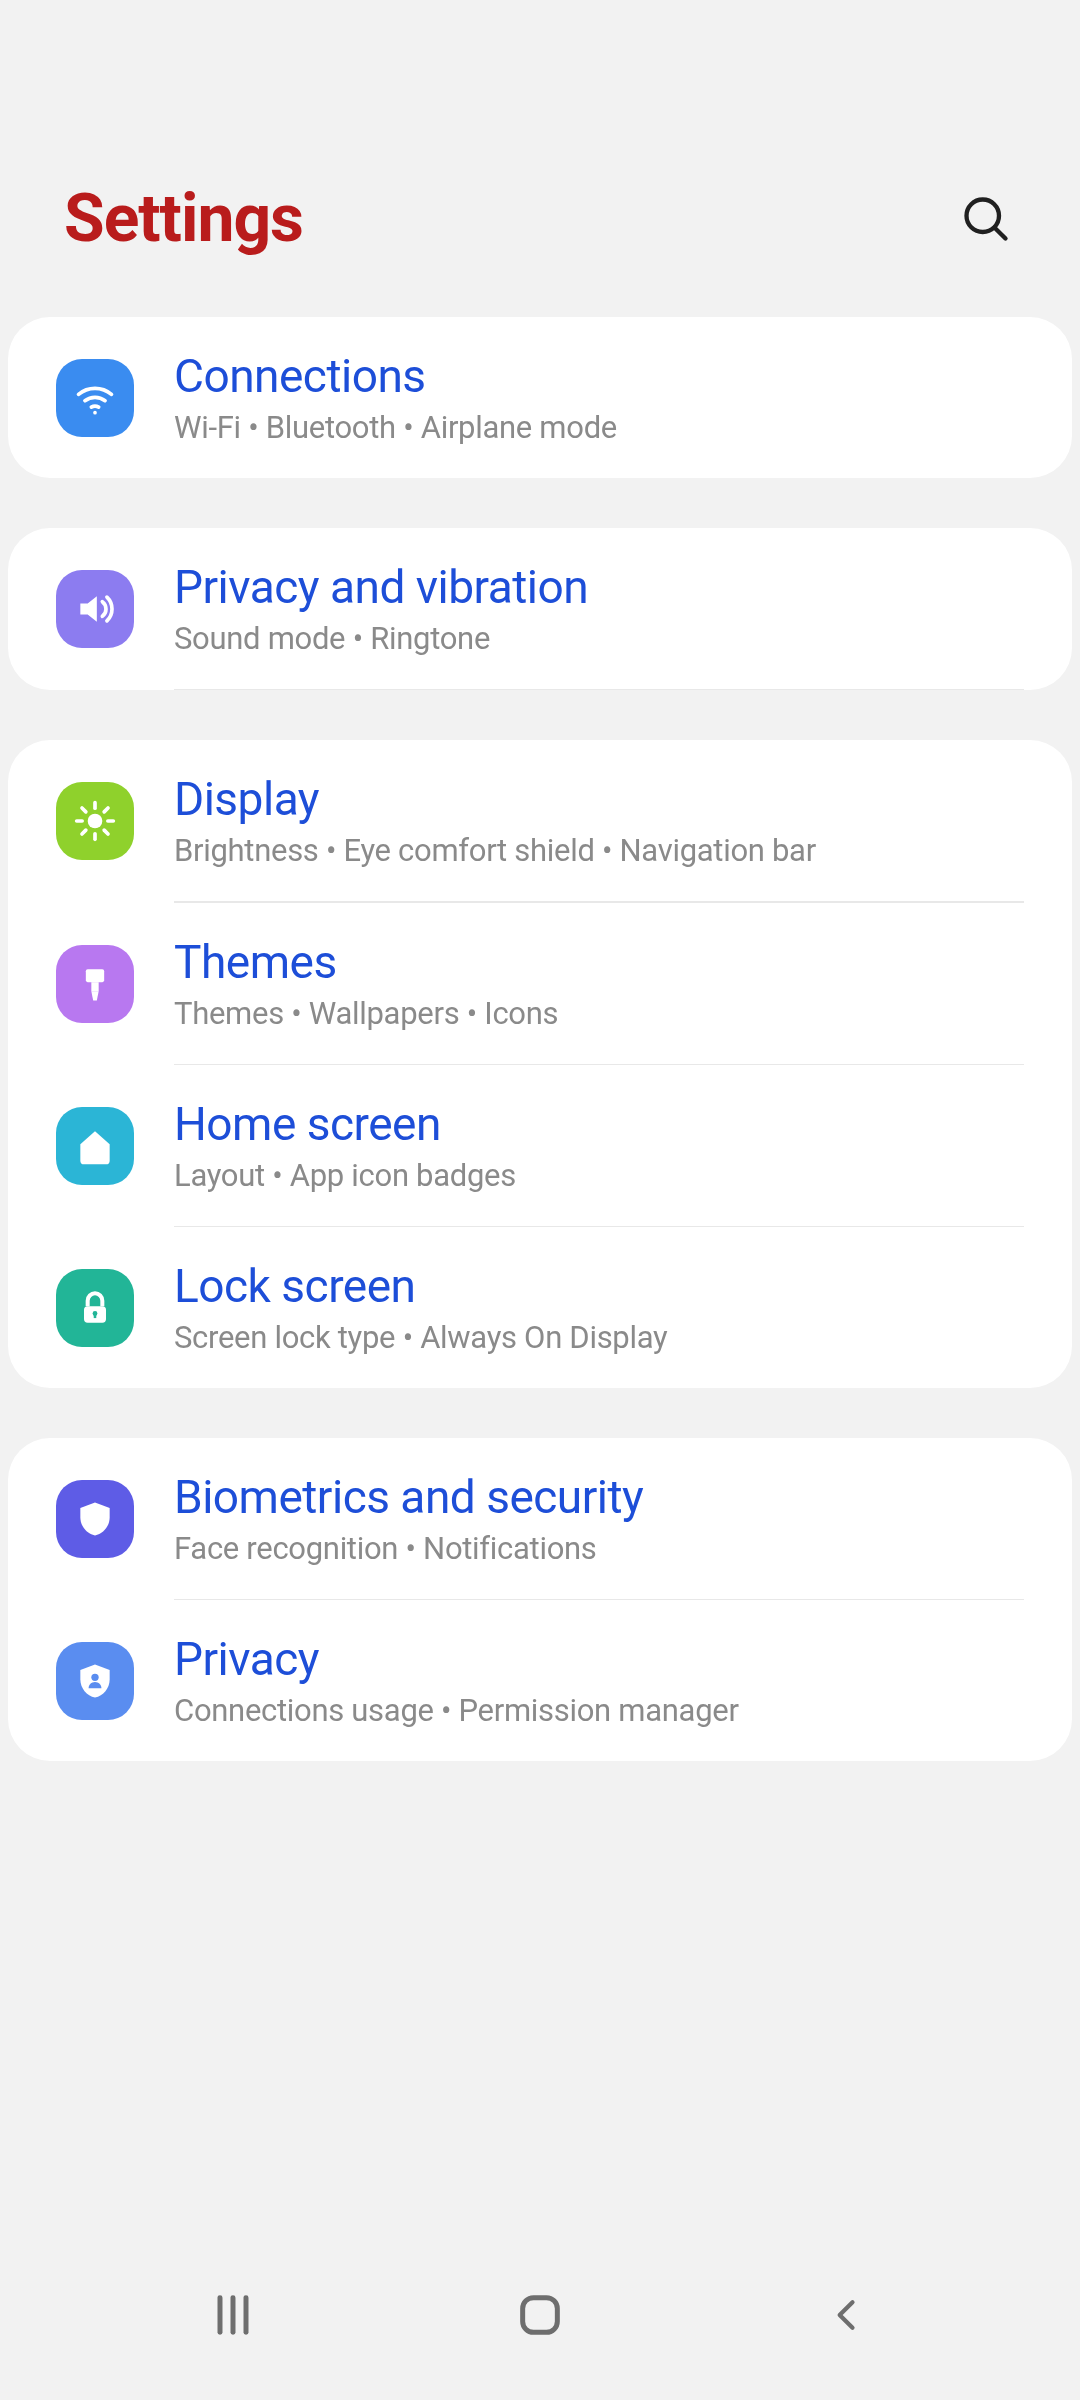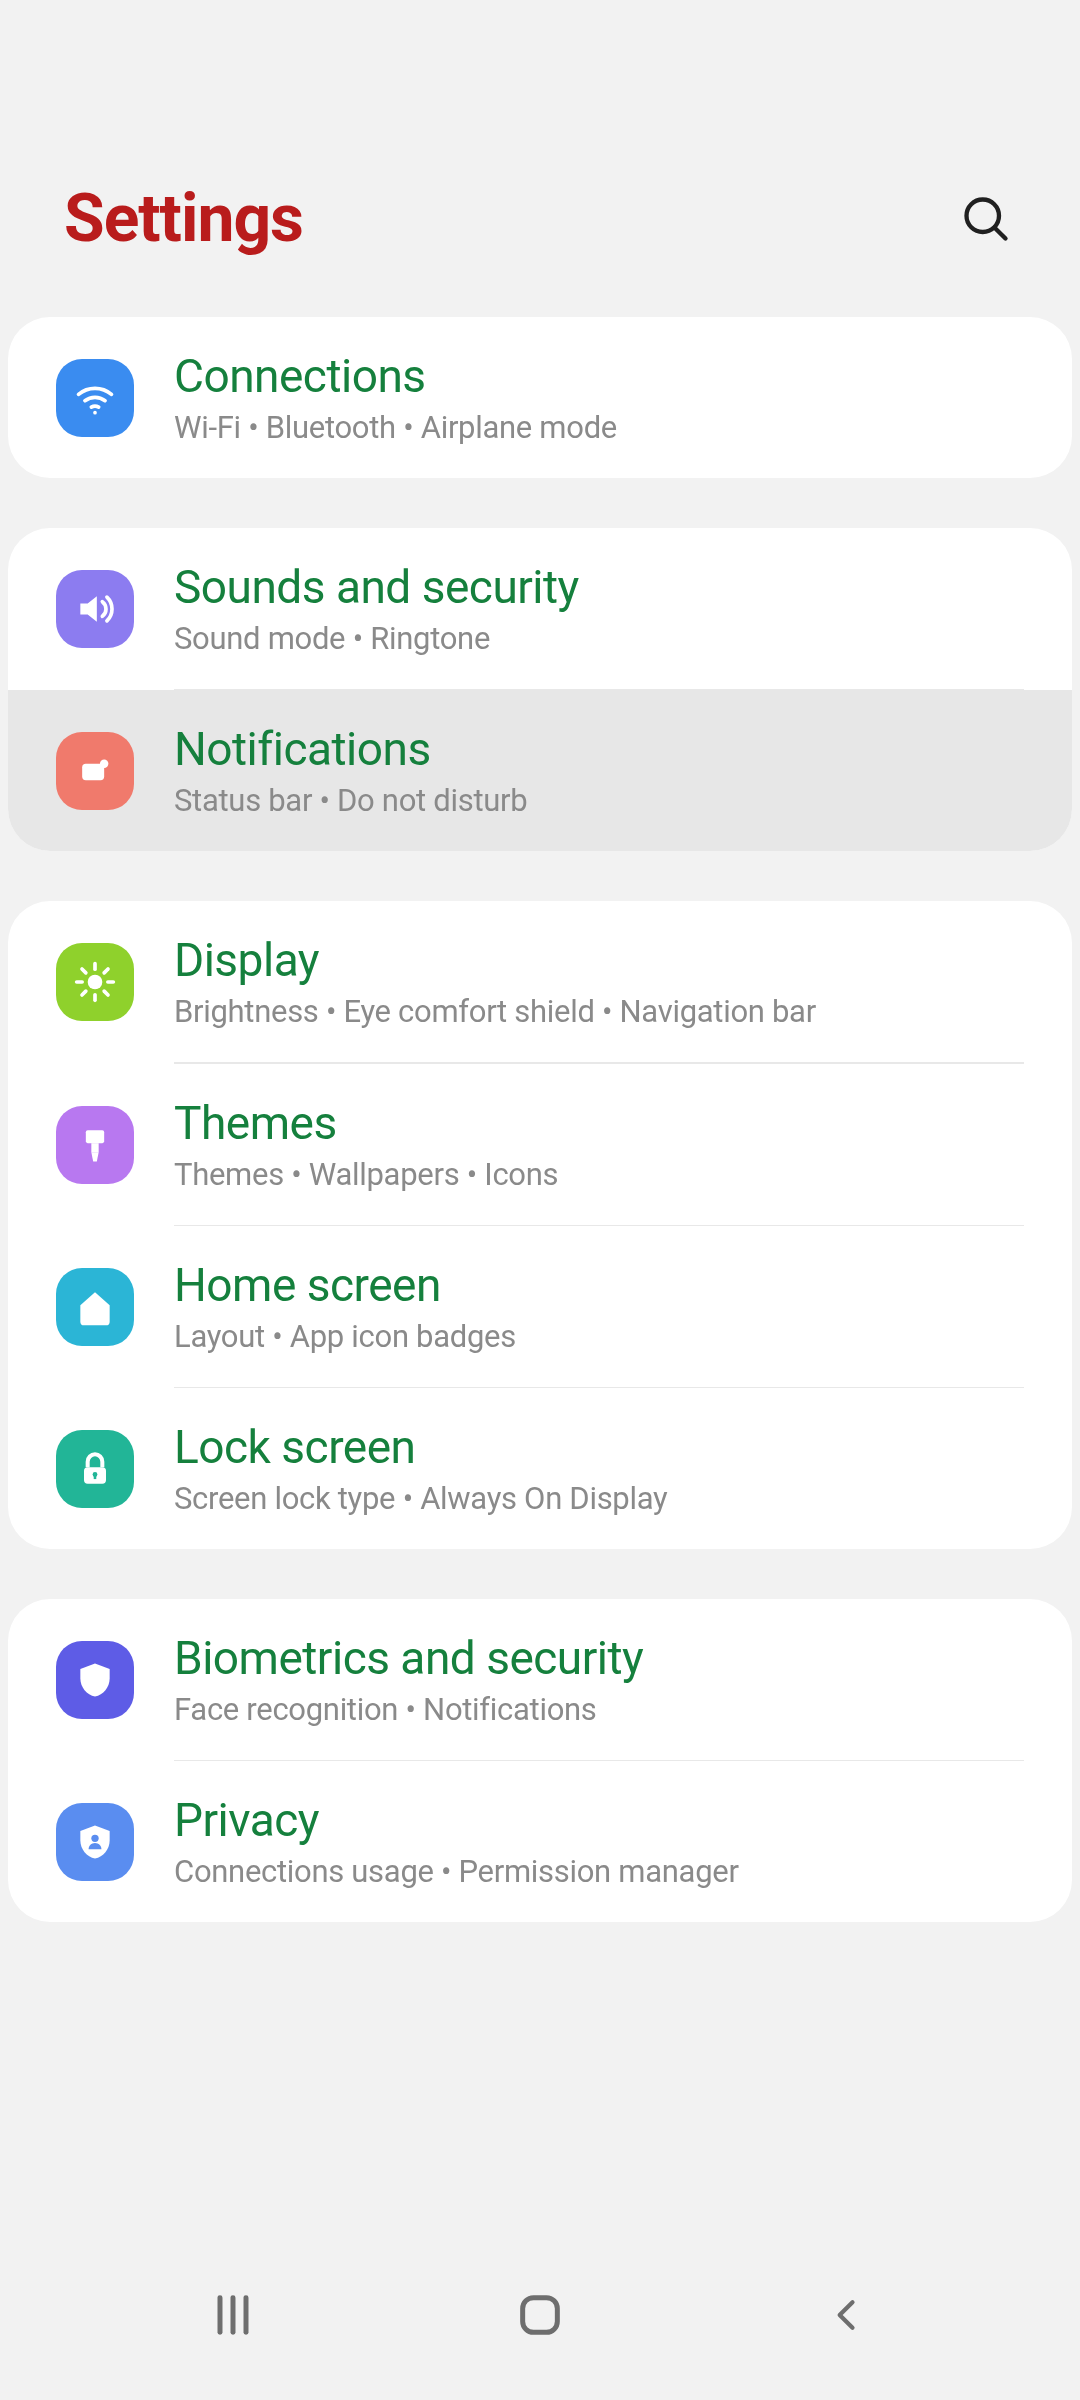--- a/index.html
+++ b/index.html
@@ -48,21 +48,21 @@
     flex-shrink: 0;
   }
   .text-col {
     margin-left: 40px;
     display: flex; flex-direction: column;
     justify-content: center;
     flex: 1;
   }
   .item-title {
     font-size: 46px;
-    color: #15803d;
+    color: #1d4ed8;
     font-weight: 400;
     letter-spacing: -0.5px;
   }
   .item-sub {
     font-size: 31px;
     color: #8a8a8a;
     margin-top: 6px;
     letter-spacing: -0.3px;
   }
   .divider {
@@ -117,37 +117,25 @@
       <div class="group">
         <div class="item">
           <div class="icon-wrap" style="background: rgb(140, 124, 240);">
             <svg width="44" height="44" viewBox="0 0 24 24" fill="none" stroke="#ffffff" stroke-width="2" stroke-linecap="round" stroke-linejoin="round">
               <polygon points="4 9 8 9 13 5 13 19 8 15 4 15" fill="#fff" stroke="none"></polygon>
               <path d="M16 8a5 5 0 0 1 0 8"></path>
               <path d="M18.5 5.5a9 9 0 0 1 0 13"></path>
             </svg>
           </div>
           <div class="text-col">
-            <div class="item-title">Sounds and security</div>
+            <div class="item-title">Privacy and vibration</div>
             <div class="item-sub">Sound mode  •  Ringtone</div>
           </div>
         </div>
         <div class="divider"></div>
-        <div class="item highlight">
-          <div class="icon-wrap" style="background: rgb(240, 122, 108);">
-            <svg width="44" height="44" viewBox="0 0 24 24">
-              <rect x="5" y="8" width="12" height="9" rx="2" fill="#fff"></rect>
-              <circle cx="17" cy="8" r="2.3" fill="#fff"></circle>
-            </svg>
-          </div>
-          <div class="text-col">
-            <div class="item-title">Notifications</div>
-            <div class="item-sub">Status bar  •  Do not disturb</div>
-          </div>
-        </div>
       </div>
       <div class="group">
         <div class="item">
           <div class="icon-wrap" style="background: rgb(143, 209, 44);">
             <svg width="44" height="44" viewBox="0 0 24 24" fill="none" stroke="#ffffff" stroke-width="2" stroke-linecap="round" stroke-linejoin="round">
               <circle cx="12" cy="12" r="4" fill="#fff" stroke="none"></circle>
               <line x1="12" y1="2" x2="12" y2="5"></line>
               <line x1="12" y1="19" x2="12" y2="22"></line>
               <line x1="2" y1="12" x2="5" y2="12"></line>
               <line x1="19" y1="12" x2="22" y2="12"></line>

